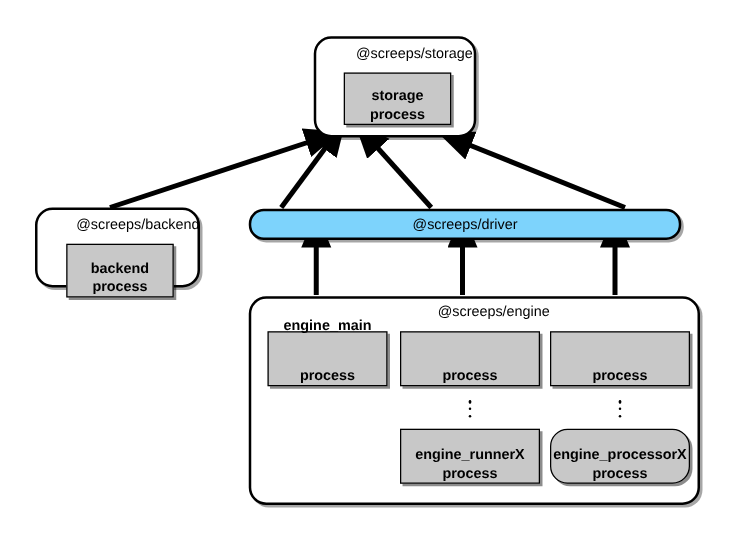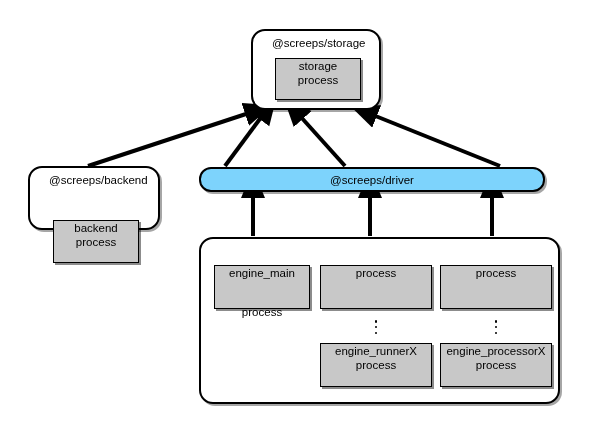--- a/index.html
+++ b/index.html
@@ -28,43 +28,44 @@
   .pkg {
     position: absolute;
     box-sizing: border-box;
     background: #ffffff;
     border: 2px solid #000000;
     border-radius: 14px;
     box-shadow: 2px 2px 0 rgba(0,0,0,0.35);
   }
   .pkg-title {
     position: absolute;
-    left: 4px;
+    left: 16px;
     right: 0;
-    text-align: left;
+    text-align: center;
     font-size: 11.5px;
     color: #000000;
     line-height: 1.1;
     white-space: nowrap;
     padding-left: 15px;
   }
   .proc {
     position: absolute;
     box-sizing: border-box;
     background: #c8c8c8;
     border: 1.5px solid #000000;
     box-shadow: 2px 2px 0 rgba(0,0,0,0.45);
     display: flex;
     flex-direction: column;
     align-items: center;
-    justify-content: flex-start;
+    justify-content: flex-end;
     font-size: 11.5px;
     color: #000000;
     line-height: 1.25;
     text-align: center;
+    font-weight: bold;
   }
   .proc span { display: block; white-space: nowrap; }
   .driver {
     position: absolute;
     box-sizing: border-box;
     background: #7dd3fc;
     border: 2px solid #000000;
     border-radius: 12px;
     box-shadow: 2px 2px 0 rgba(0,0,0,0.35);
     display: flex;
@@ -132,31 +133,32 @@
   <div class="pkg" style="left:251px; top:29px; width:130px; height:81px;">
     <div class="pkg-title" style="top:6px;">@screeps/storage</div>
     <div class="proc" style="left:22px; top:27px; width:86px; height:42px;">
       <span>storage</span>
       <span>process</span>
     </div>
   </div>
 
   <div class="pkg" style="left:28px; top:166px; width:132px; height:64px;">
     <div class="pkg-title" style="top:6px;">@screeps/backend</div>
-    <div class="proc" style="left:23px; top:27px; width:86px; height:43px;margin-top:25px;">
+    <div class="proc" style="left:23px; top:27px; width:86px; height:43px;">
       <span>backend</span>
       <span>process</span>
     </div>
   </div>
 
   <div class="driver" style="left:199px; top:167px; width:346px; height:25px;">
     <span>@screeps/driver</span>
   </div>
 
   <div class="pkg" style="left:199px; top:237px; width:361px; height:167px;">
+    <div class="pkg-title" style="top:5px;">@screeps/engine</div>
 
     <div class="proc" style="left:13px; top:26px; width:96px; height:44px;gap:25px;">
       <span>engine_main</span>
       <span>process</span>
     </div>
 
     <div class="proc" style="left:119px; top:26px; width:112px; height:44px;">
       <span>process</span>
     </div>
 
@@ -173,19 +175,19 @@
       <i></i>
         <i></i>
         <i></i>
     </div>
 
     <div class="proc" style="left:119px; top:104px; width:112px; height:44px;">
       <span>engine_runnerX</span>
       <span>process</span>
     </div>
 
-    <div class="proc" style="left:239px; top:104px; width:112px; height:44px;">
+    <div class="proc" style="left:239px; top:104px; width:112px; height:44px;border-radius:14px;">
       <span>engine_processorX</span>
       <span>process</span>
     </div>
   </div>
 
 </div>
 
 </body></html>

